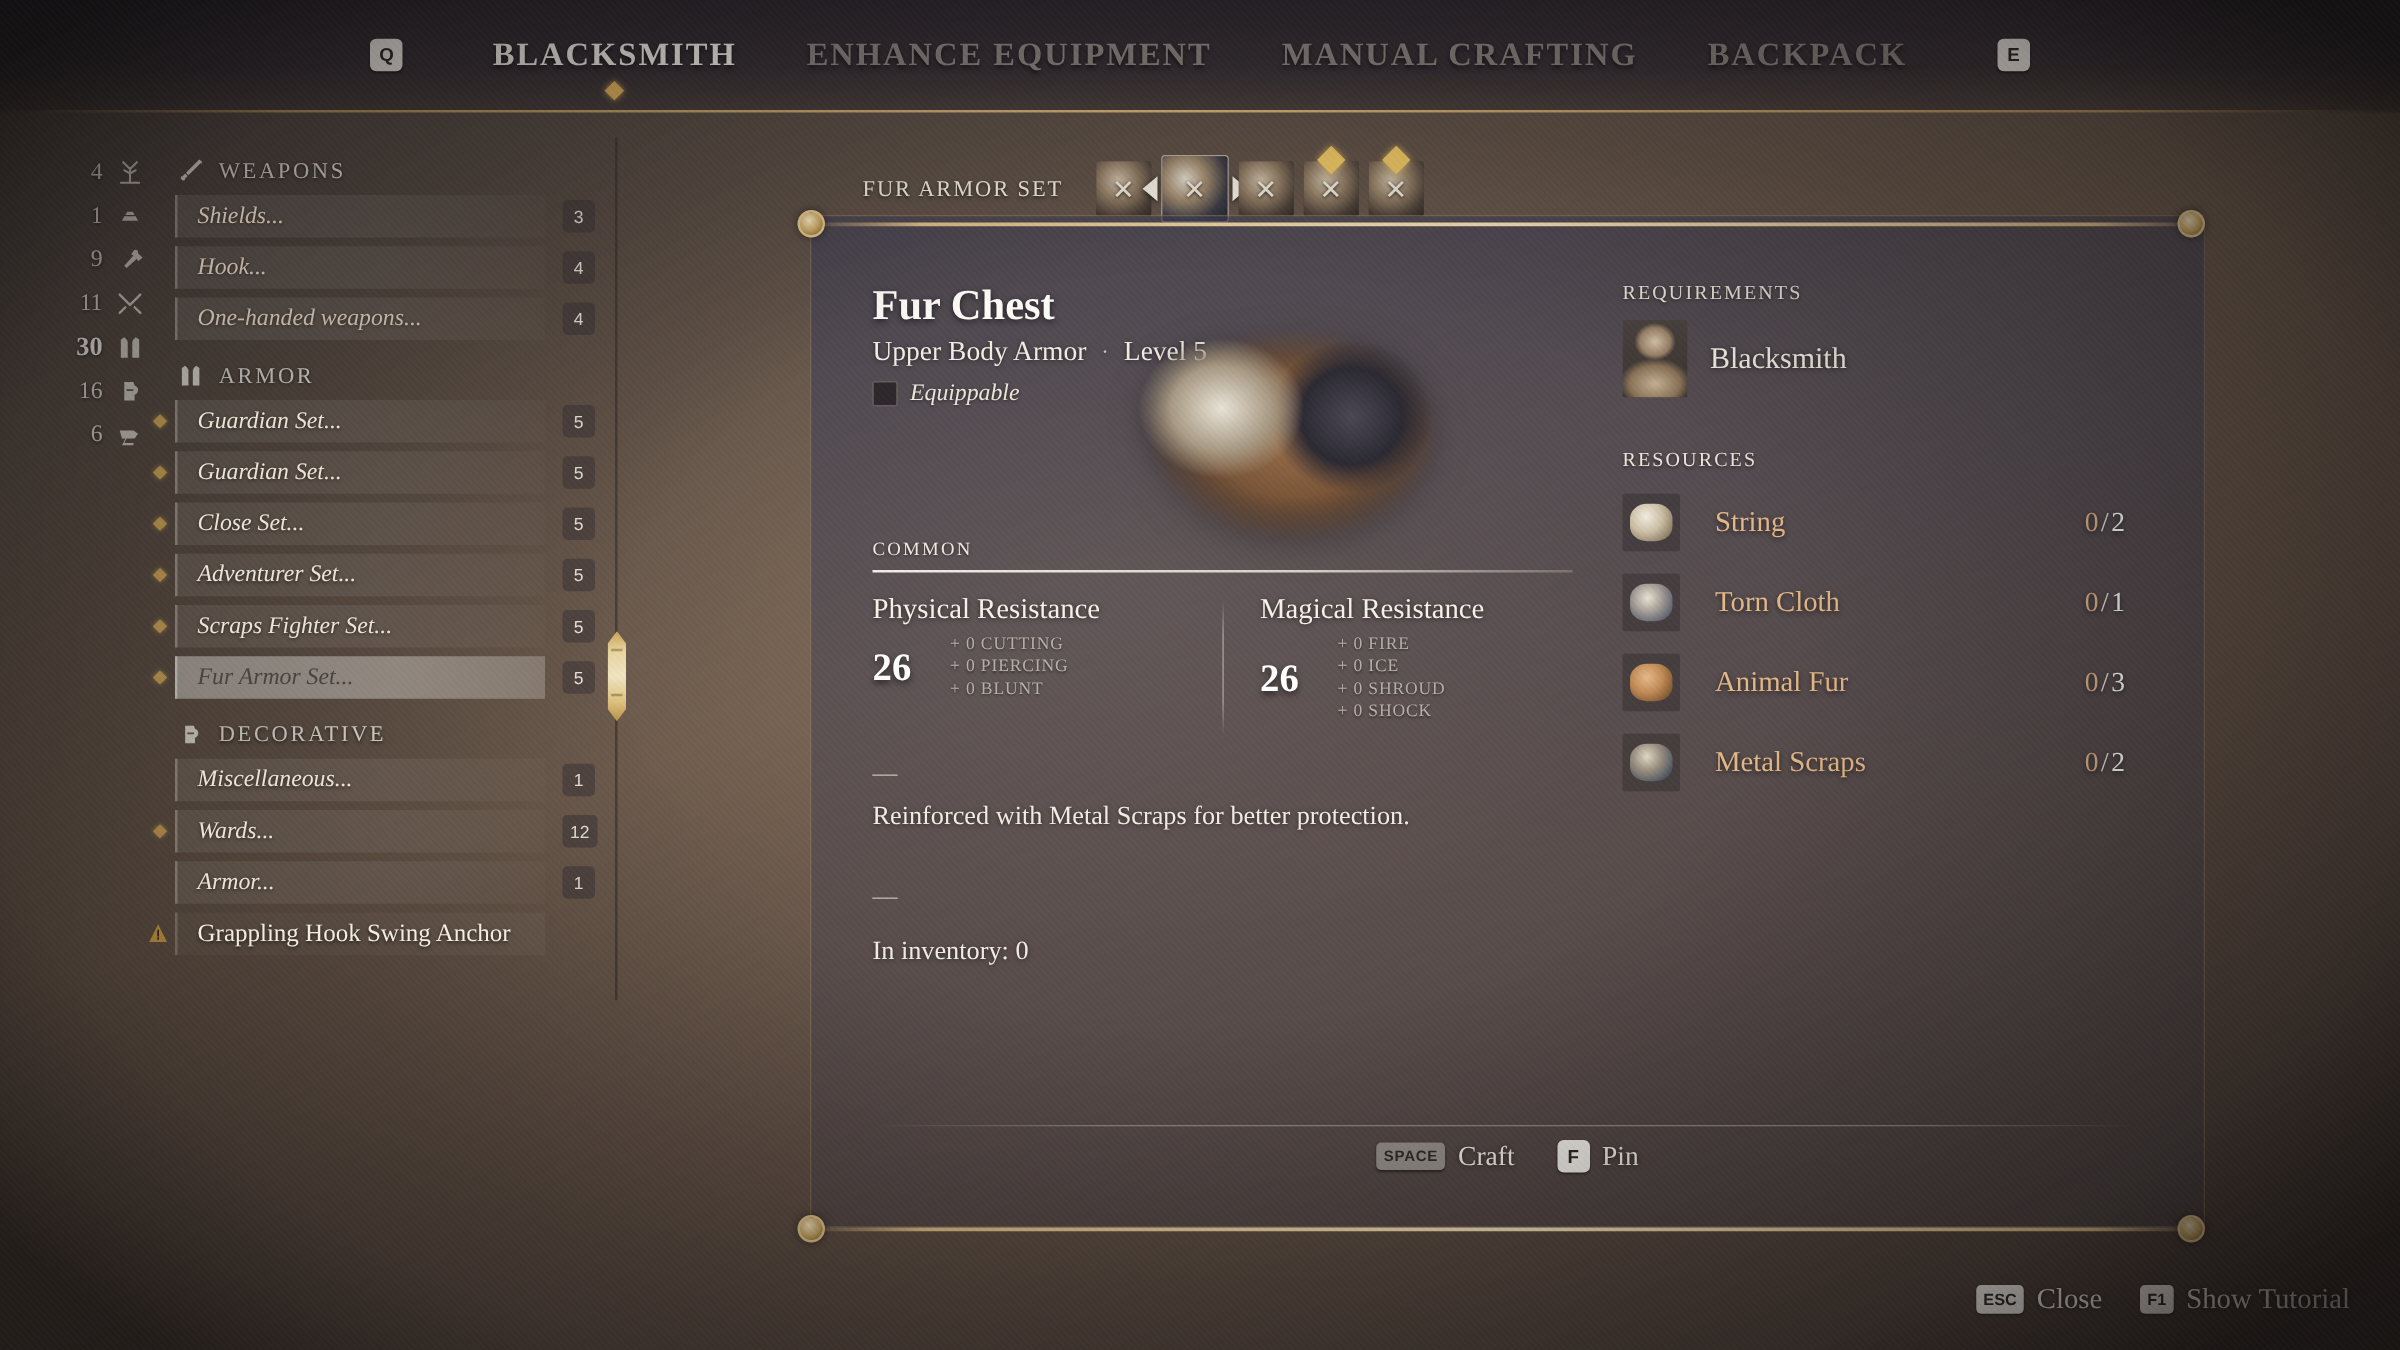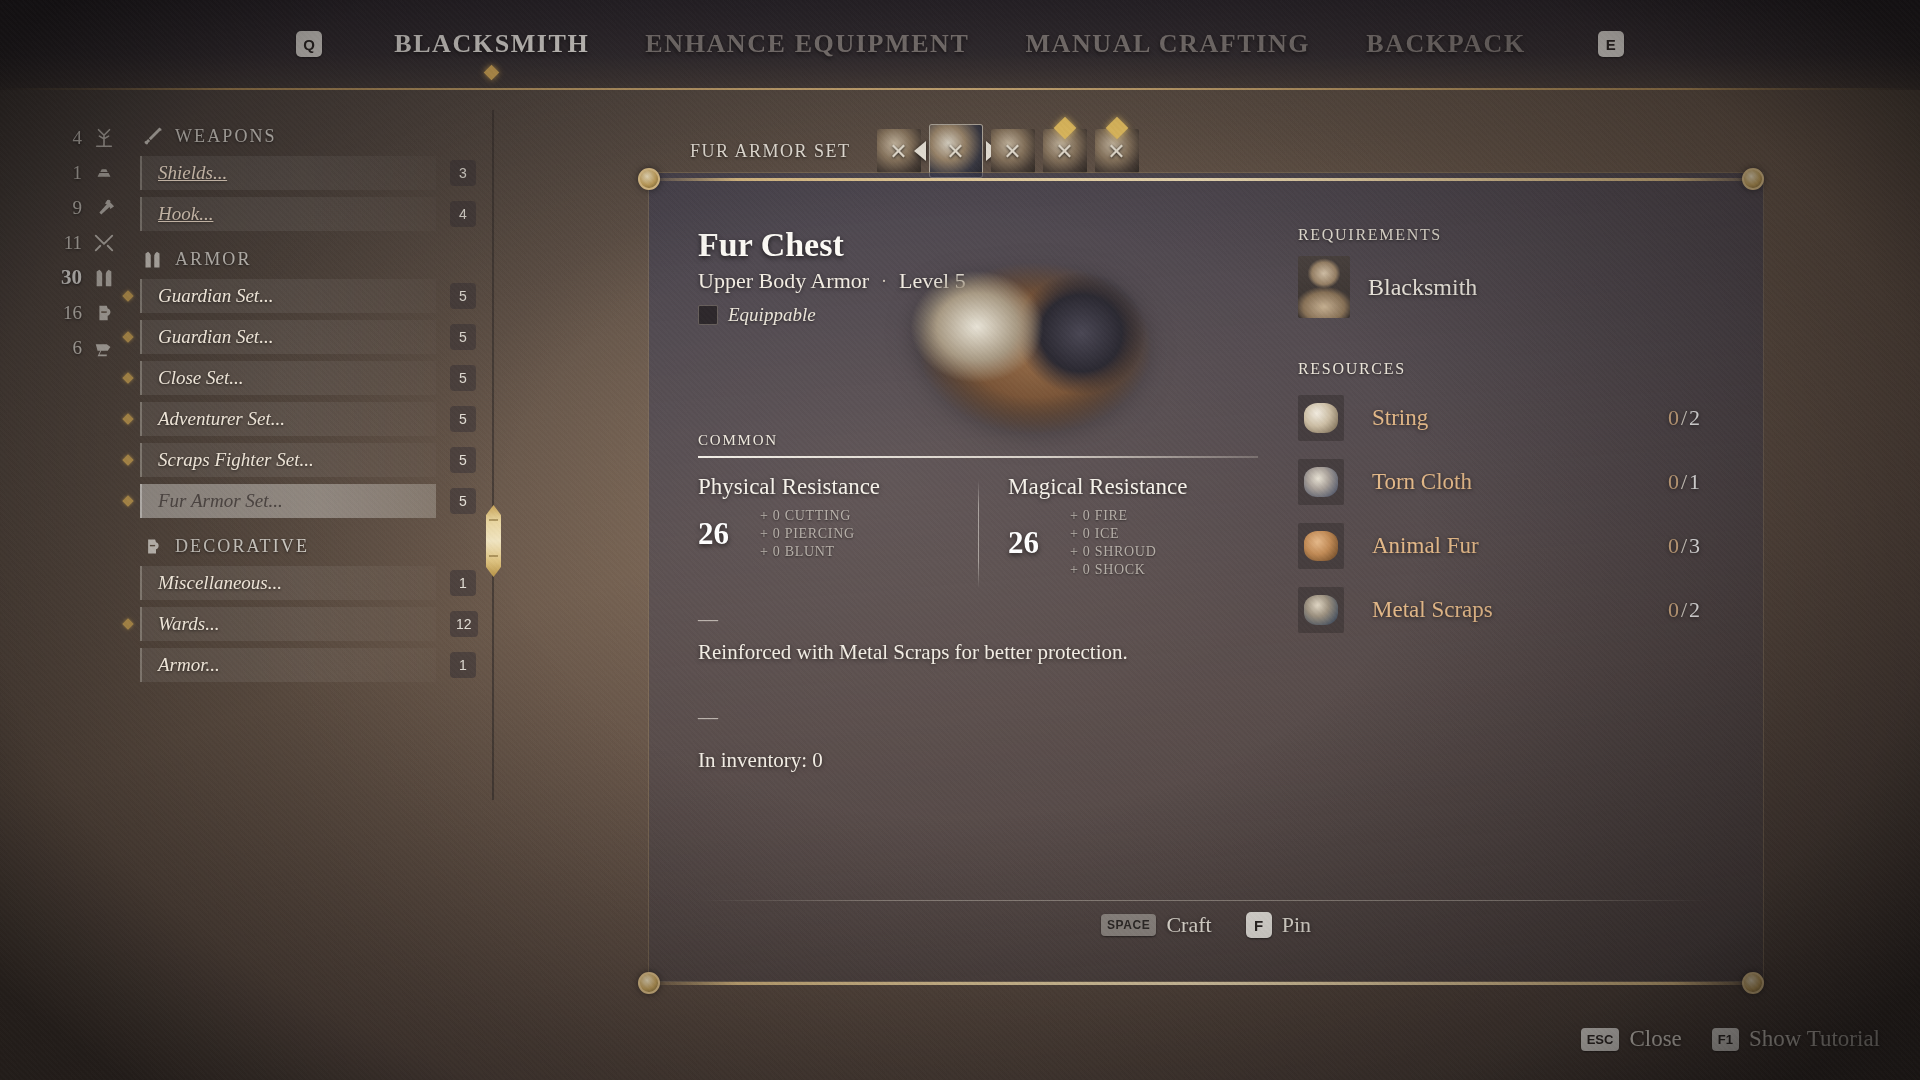--- a/index.html
+++ b/index.html
@@ -133,21 +133,21 @@
     position:relative; z-index:2;
     padding-left: 18px;
     font-family:"Liberation Serif", serif;
     font-style: italic;
     font-size: 19px;
     color: #ece3d6;
     text-shadow: 0 1px 3px rgba(0,0,0,0.6);
     white-space:nowrap;
   }
   .row.selected .lbl { color:#4a4340; text-shadow:none; }
-  .row.dim .lbl { color:#d9c9b8; opacity:0.82;text-decoration:underline; }
+  .row.dim .lbl { color:#d9c9b8; opacity:0.82; }
   .row .cnt {
     position:absolute; left: 310px; top: 4px;
     min-width: 26px; height: 26px;
     display:flex; align-items:center; justify-content:center;
     background: rgba(64,56,58,0.62);
     border-radius: 4px;
     font-family:"Liberation Sans", sans-serif;
     font-size: 14px; color:#ece7de;
     padding: 0 6px;
   }
@@ -546,20 +546,25 @@
       <div class="row dim">
         <span class="bar"></span>
         <span class="lbl">Shields...</span>
         <span class="cnt">3</span>
       </div>
       <div class="row dim">
         <span class="bar"></span>
         <span class="lbl">Hook...</span>
         <span class="cnt">4</span>
       </div>
+      <div class="row dim">
+        <span class="bar"></span>
+        <span class="lbl">One-handed weapons...</span>
+        <span class="cnt">4</span>
+      </div>
       <div class="grp-head">
         <span class="gico">
           <svg viewBox="0 0 24 24">
             <path d="M7 3l-3 2v16h6V7l-1-2zM17 3l3 2v16h-6V7l1-2z"></path>
           </svg>
         </span>
         <span class="gtxt">ARMOR</span>
       </div>
       <div class="row">
         <span class="bullet"></span>
@@ -614,20 +619,28 @@
       <div class="row">
         <span class="bullet"></span>
         <span class="bar"></span>
         <span class="lbl">Wards...</span>
         <span class="cnt">12</span>
       </div>
       <div class="row">
         <span class="bar"></span>
         <span class="lbl">Armor...</span>
         <span class="cnt">1</span>
+      </div>
+      <div class="row plain">
+        <span class="warn"><svg viewBox="0 0 24 24">
+            <path d="M12 2l10 20H2z" fill="#e8b24a"></path>
+            <path d="M12 9v6M12 17.5v1.2" stroke="#3a2e16" stroke-width="2" stroke-linecap="round"></path>
+          </svg></span>
+        <span class="bar"></span>
+        <span class="lbl">Grappling Hook Swing Anchor</span>
       </div>
     </div>
   <div class="sb-track"></div>
   <div class="sb-thumb"></div>
 
   <div class="setstrip" id="setstrip-root">
       <span class="setname">FUR ARMOR SET</span>
       <span class="slot">
         <span class="thumb"></span>
         <span class="xmark">✕</span>

